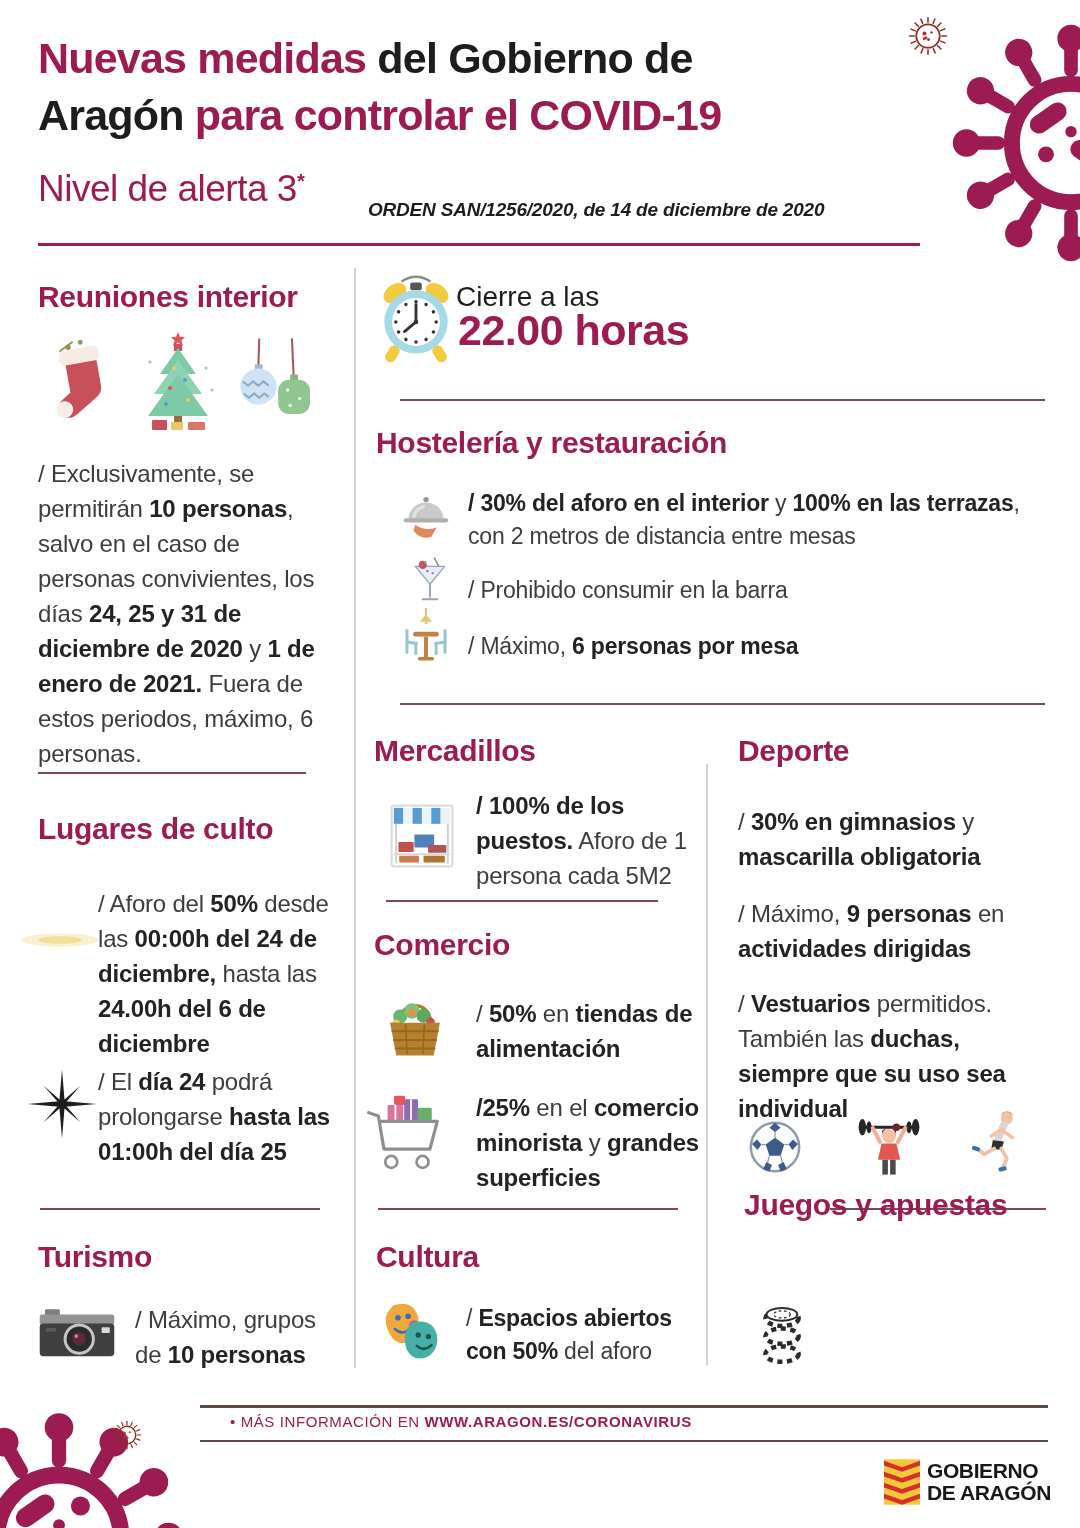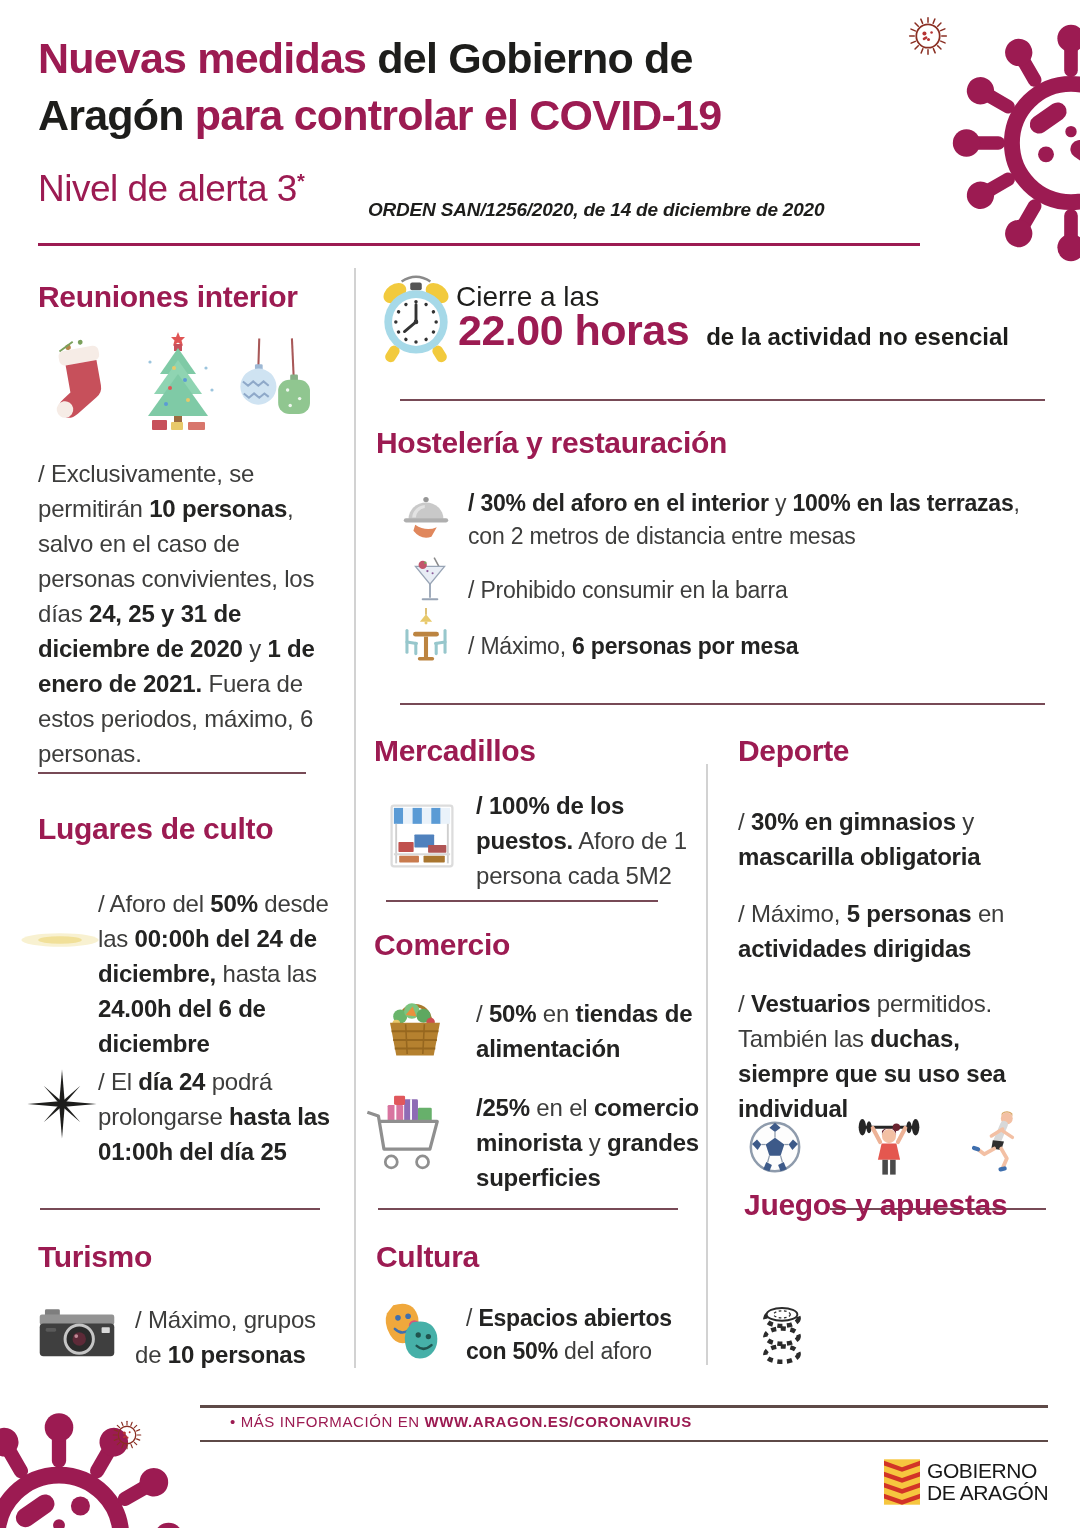--- a/index.html
+++ b/index.html
@@ -21,21 +21,21 @@
   .hr.thick{height:3px;background:var(--accent)}
   .vr{position:absolute;width:2px;background:var(--divider)}
   .c-intro{position:absolute;left:456px;top:281px;font-size:28px;font-weight:400;color:var(--ink)}
   .c-row{position:absolute;left:458px;top:306px;display:flex;align-items:baseline;gap:17px;white-space:nowrap}
   .c-time{font-size:43px;font-weight:800;color:var(--accent);letter-spacing:-0.5px}
   .c-scope{font-size:24px;font-weight:700;color:var(--ink)}
   .foot-info{position:absolute;left:230px;top:1413px;font-size:15px;letter-spacing:0.6px;color:var(--accent);white-space:nowrap}
   .foot-info .b{font-weight:800}
   .hrf{position:absolute;background:var(--footer-rule)}
   .logo{position:absolute;left:884px;top:1459px;display:flex;gap:7px;align-items:center}
-  .logo-text{font-size:21px;line-height:22px;font-weight:400;color:#181818;letter-spacing:-0.4px;white-space:nowrap}
+  .logo-text{font-size:21px;line-height:22px;font-weight:700;color:#181818;letter-spacing:-0.4px;white-space:nowrap}
 </style>
 </head>
 <body>
 
 <svg width="0" height="0" style="position:absolute" aria-hidden="true">
   <defs>
     <symbol id="sym-virus" viewBox="0 0 110 110">
       <circle cx="55" cy="55" r="26" fill="none" stroke="currentColor" stroke-width="7"></circle>
       <g stroke="currentColor" stroke-width="6" stroke-linecap="round">
         <line x1="55" y1="23" x2="55" y2="13"></line>
@@ -374,21 +374,20 @@
       <use href="#sym-ornaments"></use>
     </svg>
   <div class="tx" style="left:38px;top:456px;width:300px"><span>/ Exclusivamente, se permitirán </span><span class="b">10 personas</span><span>, salvo en el caso de personas convivientes, los días </span><span class="b">24, 25 y 31 de diciembre de 2020</span><span> y </span><span class="b">1 de enero de 2021.</span><span> Fuera de estos periodos, máximo, 6 personas.</span></div>
 
   <svg class="ic" style="left:368px;top:272px;width:96px;height:96px">
       <use href="#sym-clock"></use>
     </svg>
   <div class="c-intro">Cierre a las</div>
   <div class="c-row">
     <span class="c-time">22.00 horas</span>
-    <span class="c-scope">de la actividad no esencial</span>
   </div>
   <div class="hr" style="left:400px;top:399px;width:645px"></div>
 
   <div class="sh" style="left:376px;top:426px">Hostelería y restauración</div>
   <svg class="ic" style="left:396px;top:486px;width:60px;height:56px">
       <use href="#sym-cloche"></use>
     </svg>
   <div class="tx small" style="left:468px;top:487px;width:580px"><span class="b">/ 30% del aforo en el interior</span><span> y </span><span class="b">100% en las terrazas</span><span>, con 2 metros de distancia entre mesas</span></div>
   <svg class="ic" style="left:404px;top:542px;width:52px;height:78px">
       <use href="#sym-cocktail"></use>
@@ -412,21 +411,21 @@
       <use href="#sym-basket"></use>
     </svg>
   <div class="tx" style="left:476px;top:996px;width:245px"><span>/ </span><span class="b">50%</span><span> en </span><span class="b">tiendas de alimentación</span></div>
   <svg class="ic" style="left:360px;top:1092px;width:92px;height:92px">
       <use href="#sym-cart"></use>
     </svg>
   <div class="tx" style="left:476px;top:1090px;width:245px"><span class="b">/</span><span class="b">25%</span><span> en el </span><span class="b">comercio minorista</span><span> y </span><span class="b">grandes superficies</span></div>
 
   <div class="sh" style="left:738px;top:734px">Deporte</div>
   <div class="tx" style="left:738px;top:804px;width:308px"><span>/ </span><span class="b">30% en gimnasios</span><span> y </span><span class="b">mascarilla obligatoria</span></div>
-  <div class="tx" style="left:738px;top:896px;width:308px"><span>/ Máximo, </span><span class="b">5 personas</span><span> en </span><span class="b">actividades dirigidas</span></div>
+  <div class="tx" style="left:738px;top:896px;width:308px"><span>/ Máximo, </span><span class="b">9 personas</span><span> en </span><span class="b">actividades dirigidas</span></div>
   <div class="tx" style="left:738px;top:986px;width:312px"><span>/ </span><span class="b">Vestuarios</span><span> permitidos. También las </span><span class="b">duchas, siempre que su uso sea individual</span></div>
   <svg class="ic" style="left:744px;top:1116px;width:62px;height:62px">
       <use href="#sym-soccer"></use>
     </svg>
   <svg class="ic" style="left:852px;top:1108px;width:74px;height:74px">
       <use href="#sym-lifter"></use>
     </svg>
   <svg class="ic" style="left:962px;top:1108px;width:70px;height:70px">
       <use href="#sym-runner"></use>
     </svg>

